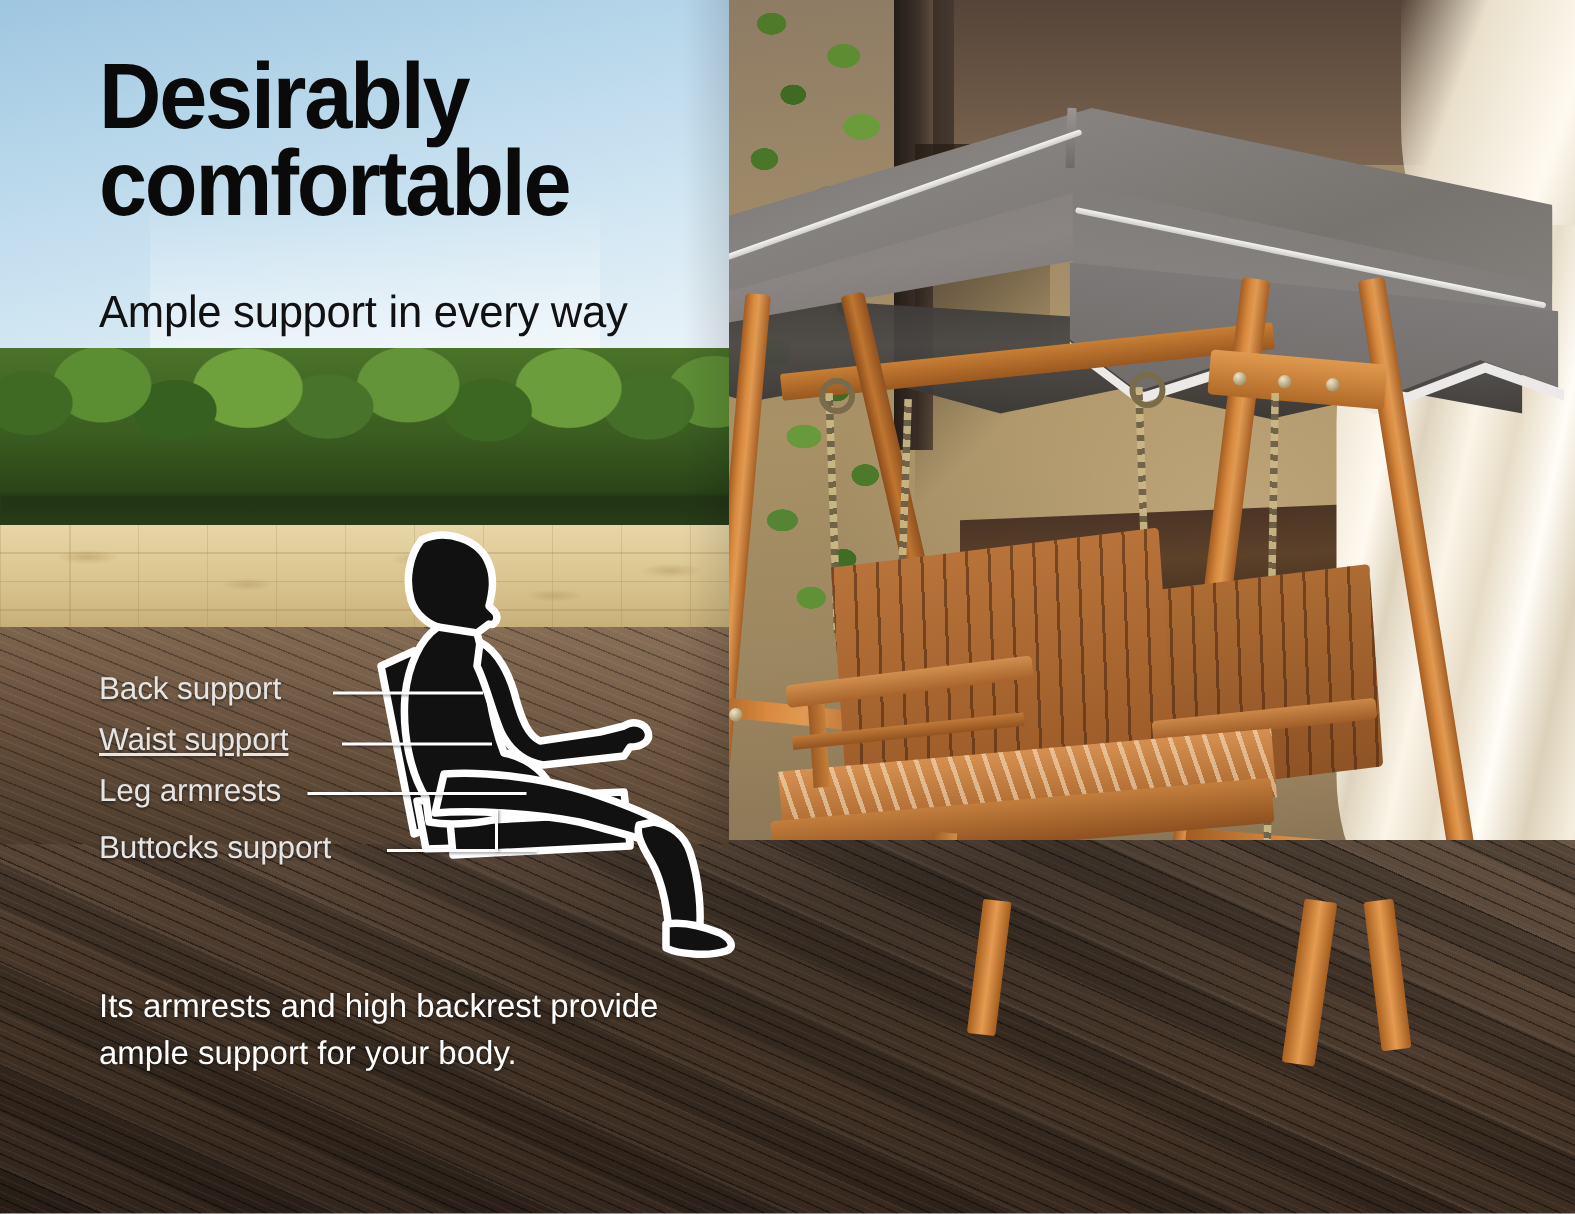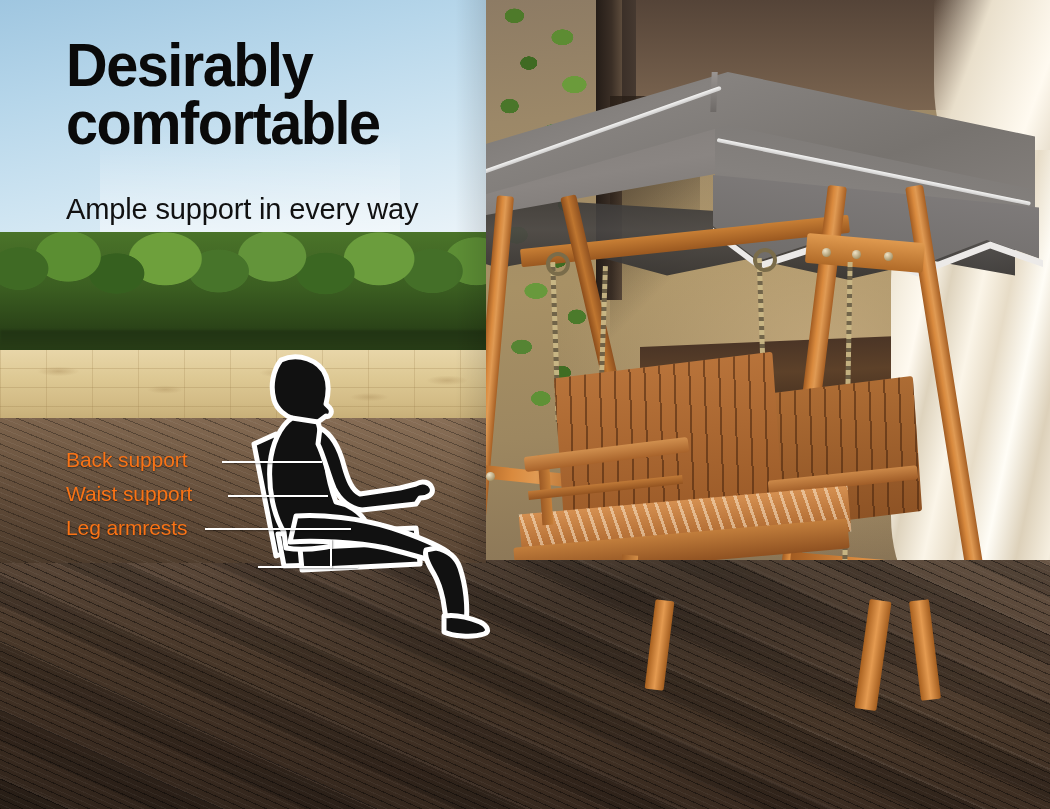--- a/index.html
+++ b/index.html
@@ -329,21 +329,21 @@
     letter-spacing:-1.6px;font-stretch:condensed;
     transform:scaleX(.93);transform-origin:left top;
     white-space:pre-line;
   }
   .subhead{
     position:absolute;left:66px;top:192px;
     font-size:30px;color:#111;letter-spacing:-.2px;
     transform:scaleX(.97);transform-origin:left top;
   }
   .callout{
-    position:absolute;color:#f97316;font-size:21px;letter-spacing:-.1px;
+    position:absolute;color:#e5e5e5;font-size:21px;letter-spacing:-.1px;
     text-shadow:0 1px 2px rgba(0,0,0,.5);white-space:nowrap;
   }
   .leader{
     position:absolute;height:2px;background:#fff;
     box-shadow:0 1px 2px rgba(0,0,0,.4);
   }
   .leader-v{
     position:absolute;width:2px;background:#fff;
     box-shadow:1px 0 2px rgba(0,0,0,.4);
   }
@@ -505,16 +505,19 @@
   <div class="leader" style="left:228px;top:495px;width:100px;"></div>
   <div class="leader" style="left:205px;top:528px;width:146px;"></div>
   <div class="leader" style="left:258px;top:566px;width:100px;"></div>
   <div class="leader-v" style="left:330px;top:540px;height:28px;"></div>
 
   <div class="headline">Desirably
 comfortable</div>
   <div class="subhead">Ample support in every way</div>
 
   <div class="callout" style="left:66px;top:448px;">Back support</div>
-  <div class="callout" style="left:66px;top:482px;">Waist support</div>
+  <div class="callout" style="left:66px;top:482px;text-decoration:underline;">Waist support</div>
   <div class="callout" style="left:66px;top:516px;">Leg armrests</div>
-
+  <div class="callout" style="left:66px;top:554px;">Buttocks support</div>
+
+  <div class="bottom-caption">Its armrests and high backrest provide
+ample support for your body.</div>
 </div>
 
 </body></html>

